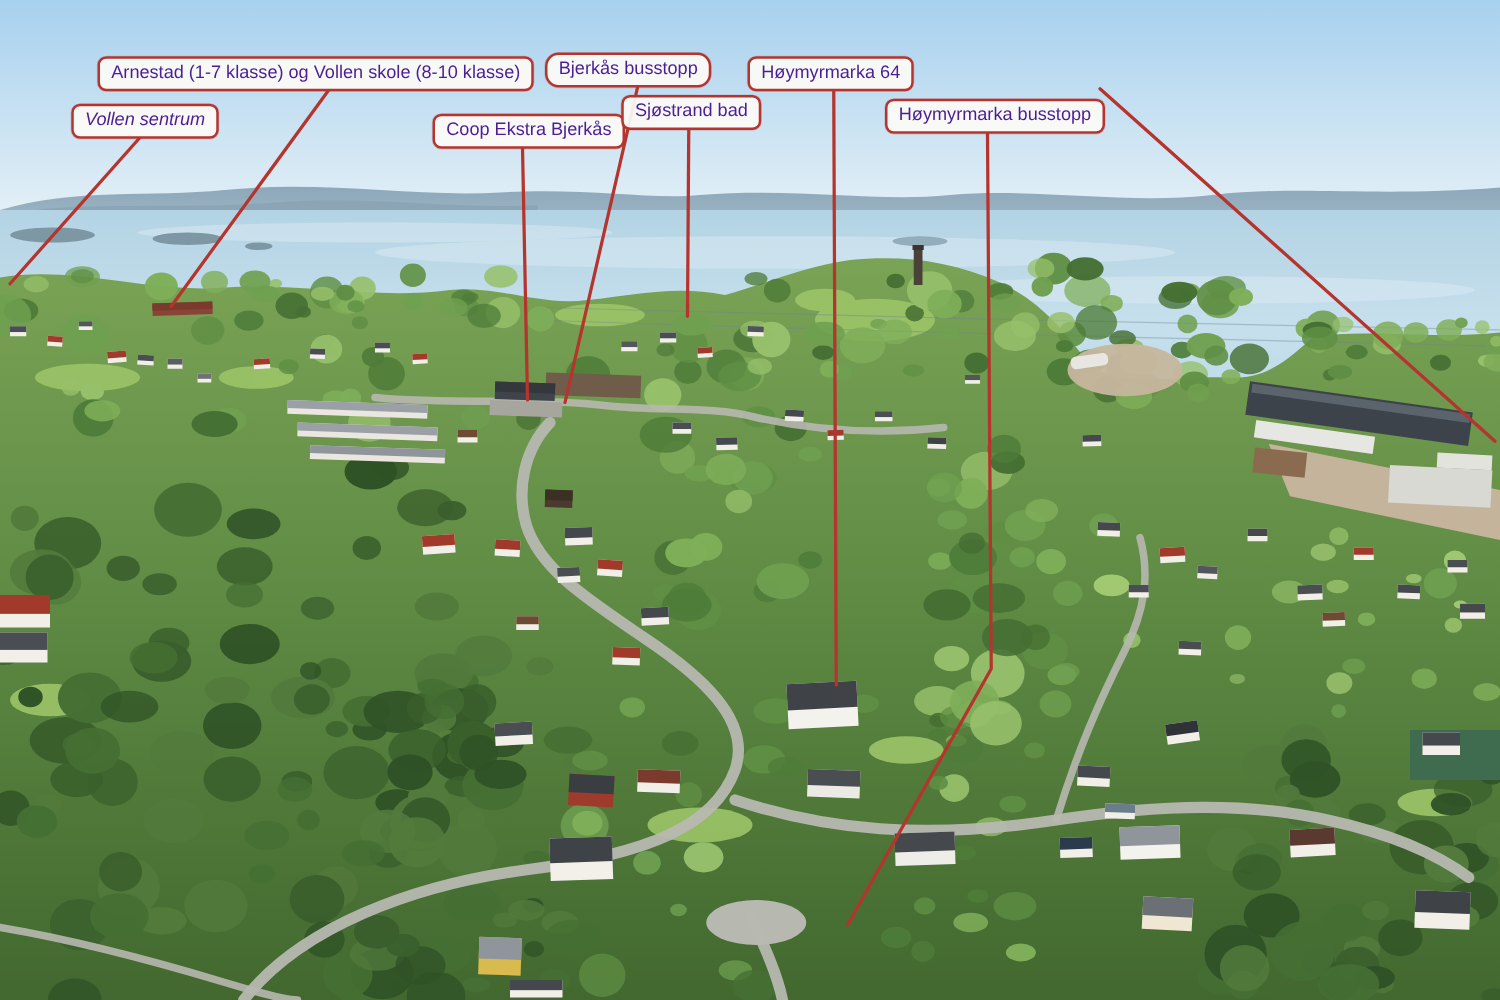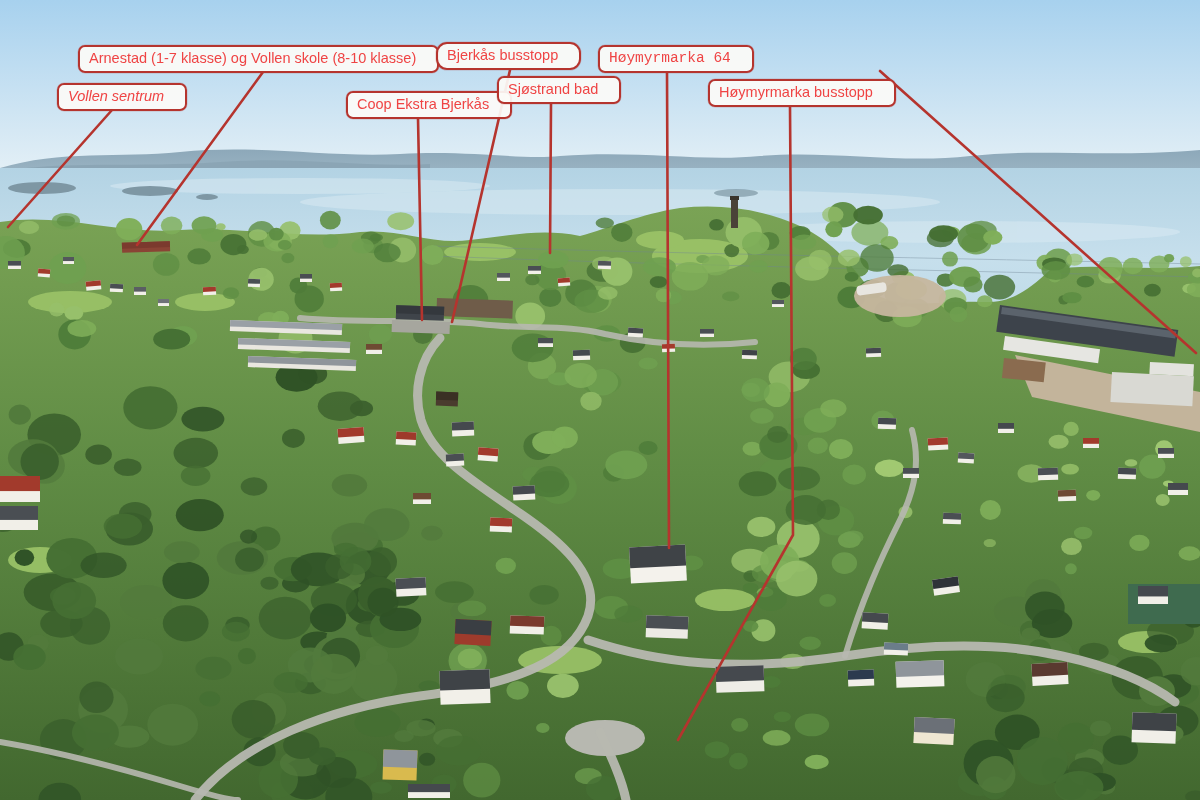--- a/index.html
+++ b/index.html
@@ -7,24 +7,24 @@
          font-family:"Liberation Sans",sans-serif;}
   #stage svg{position:absolute;left:0;top:0;width:1200px;height:800px;display:block;}
   #annotation-svg{pointer-events:none;}
   .pointer-line{fill:none;stroke:#b5342e;stroke-width:2.6;stroke-linecap:round;stroke-linejoin:round;}
   #label-layer{position:absolute;left:0;top:0;width:1200px;height:800px;pointer-events:none;}
   .map-label{
     position:absolute;
     background:rgba(252,251,248,0.93);
     border:2px solid #b5342e;
     border-radius:7px;
-    color:#ef4444;
+    color:#4c1d95;
     font-size:14.5px;
     line-height:1.2;
-    padding:3px 21px 4px 9px;
+    padding:3px 9px 4px 9px;
     white-space:nowrap;
     box-shadow:0 0 0 0.5px rgba(181,52,46,0.25);
   }
   .road{fill:none;stroke:#b7b8b0;stroke-width:9;stroke-linecap:round;opacity:0.95;}
   .road.thin{stroke-width:6;opacity:0.9;}
 </style>
 </head>
 <body>
 
 <div id="stage">
@@ -835,16 +835,16 @@
       <polyline points="790,107 793,535 678,740" class="pointer-line" stroke="#b5342e"></polyline>
       <polyline points="880,71 1196,353" class="pointer-line" stroke="#b5342e"></polyline>
     </svg>
 
   <div id="label-layer">
       <div class="map-label" style="left: 78px; top: 45px;">Arnestad (1-7 klasse) og Vollen skole (8-10 klasse)</div>
       <div class="map-label" style="left: 57px; top: 83px; font-style: italic;">Vollen sentrum</div>
       <div class="map-label" style="left: 436px; top: 42px; border-radius: 11px;">Bjerkås busstopp</div>
       <div class="map-label" style="left: 346px; top: 91px;">Coop Ekstra Bjerkås</div>
       <div class="map-label" style="left: 481px; top: 76px; margin-left: 16px;">Sjøstrand bad</div>
-      <div class="map-label" style="left: 598px; top: 45px; font-family: Liberation Mono, monospace;">Høymyrmarka 64</div>
+      <div class="map-label" style="left: 598px; top: 45px;">Høymyrmarka 64</div>
       <div class="map-label" style="left: 708px; top: 79px; text-align: center;">Høymyrmarka busstopp</div>
     </div>
 </div>
 
 </body></html>

